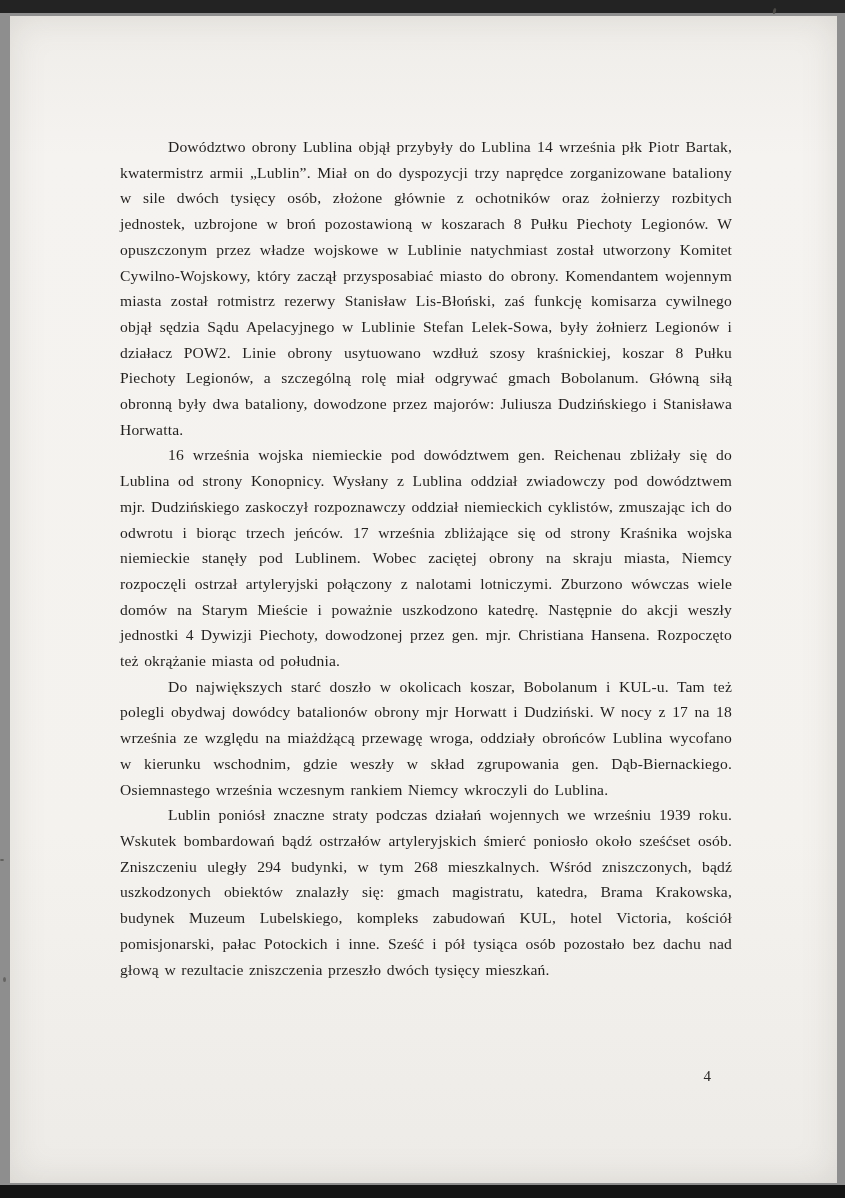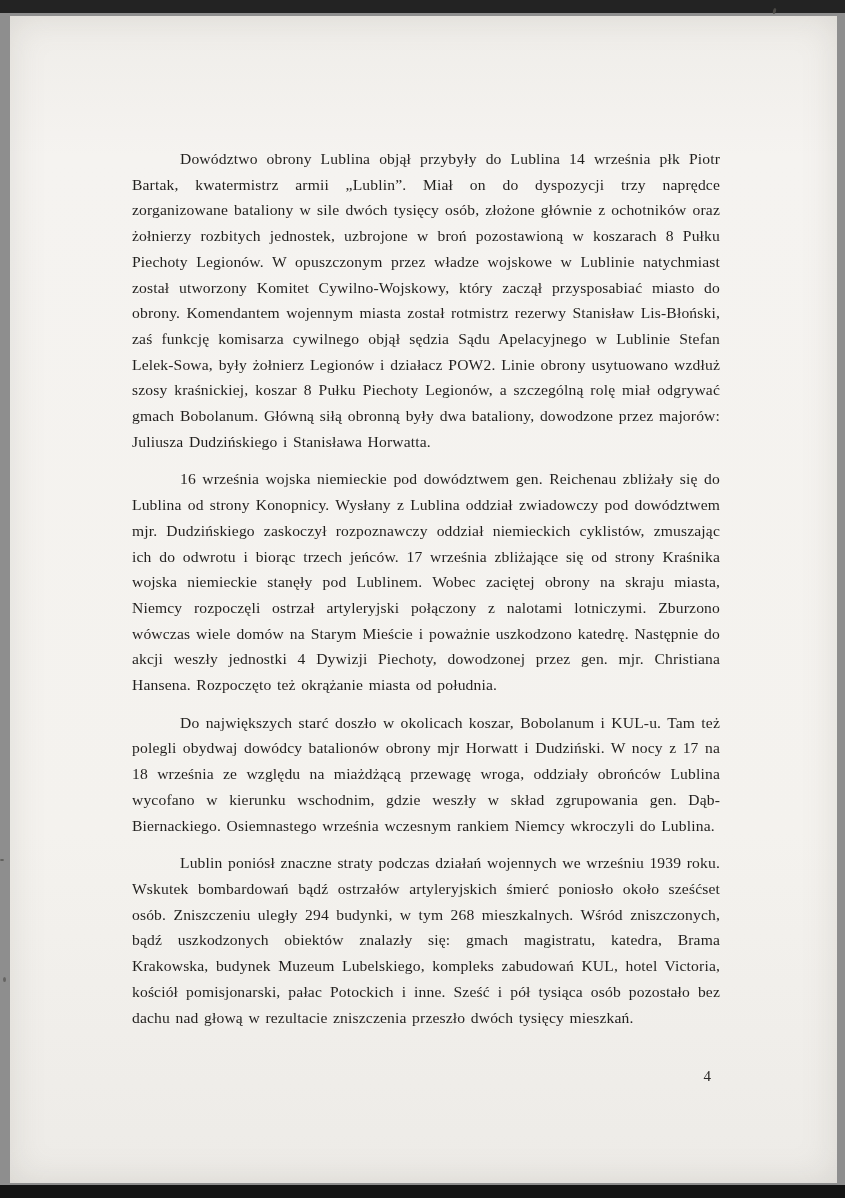--- a/index.html
+++ b/index.html
@@ -41,21 +41,21 @@
     left: 110px;
     width: 612px;
     color: #211f1d;
     font-size: 15.6px;
     line-height: 25.7px;
     text-align: justify;
     letter-spacing: 0.15px;
     word-spacing: 1.5px;
   }
   .text-block p {
-    margin: 12px;
+    margin: 0;
     text-indent: 48px;
   }
   .page-number {
     position: absolute;
     top: 1052px;
     right: 126px;
     color: #2a2826;
     font-size: 15px;
   }
   .artifact {

